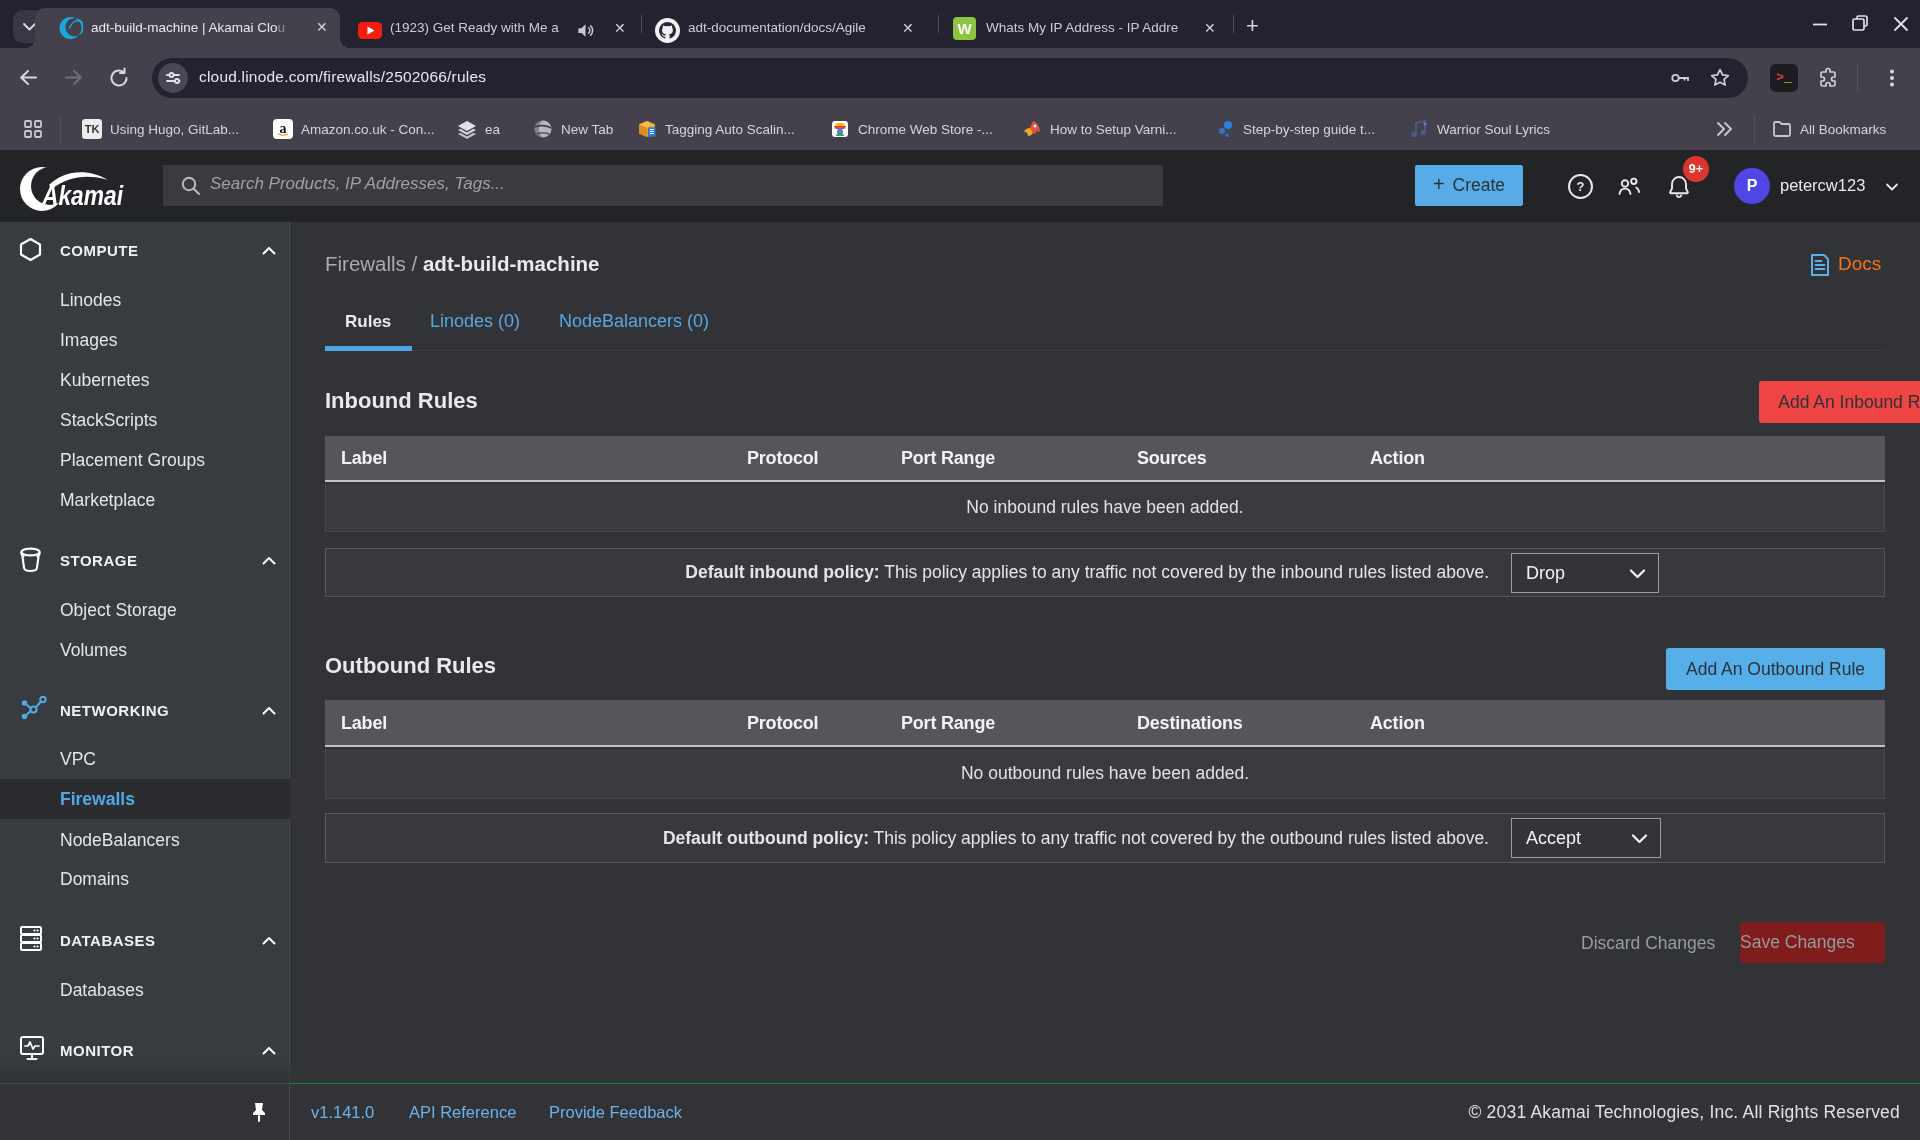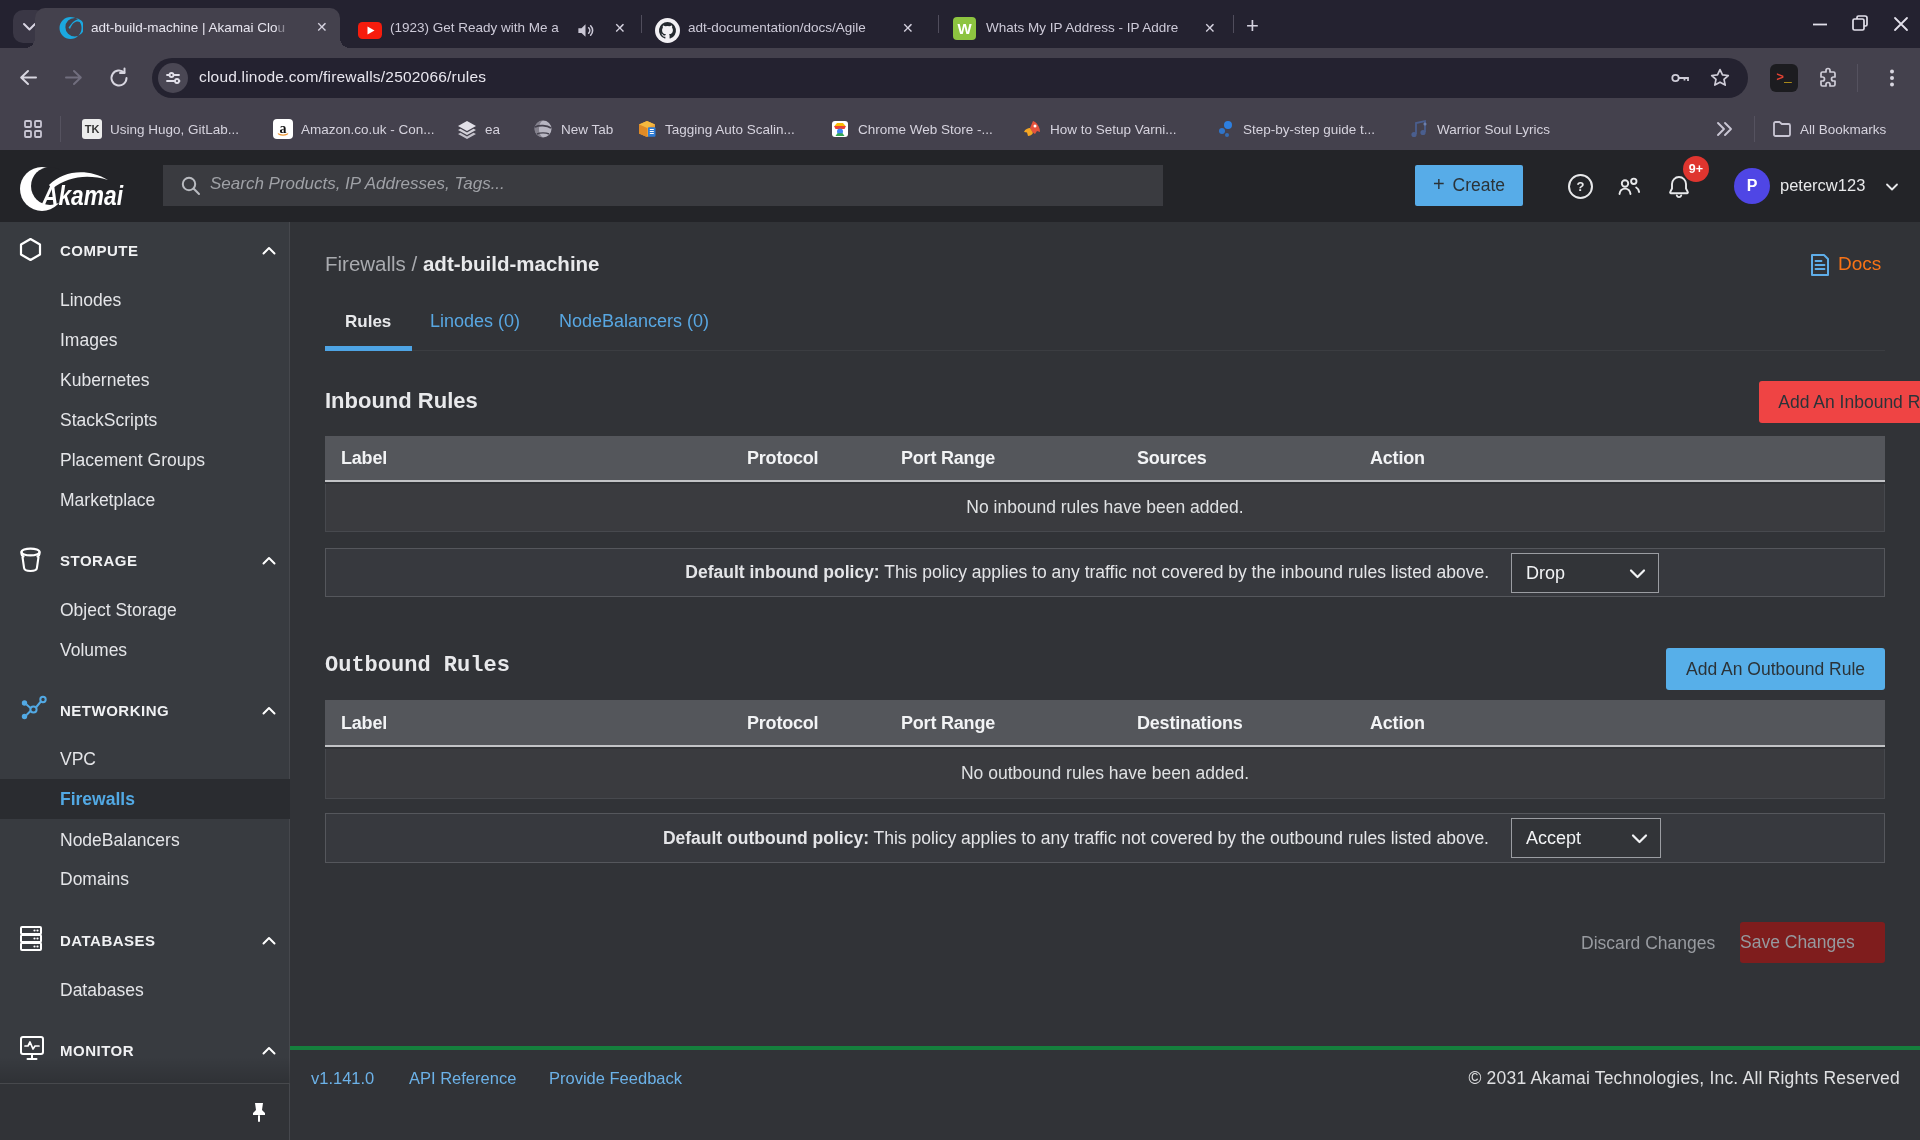--- a/index.html
+++ b/index.html
@@ -16,21 +16,21 @@
   .tabtitle { font-size:13.5px; color:#CDCAD8; white-space:nowrap; overflow:hidden; }
   #activetab { position:absolute; left:35px; top:8px; width:305px; height:40px; background:#44414D; border-radius:10px 10px 0 0; }
   .tclose { color:#D5D2DF; font-size:14px; }
   .tabsep { position:absolute; top:15px; width:1px; height:18px; background:#504D5C; }
 
   
   #appheader { position:absolute; left:0; top:150px; width:1920px; height:72px; background:#232428; }
   #sidebar { position:absolute; left:0; top:222px; width:290px; height:861px; background:#383B40; border-right:1px solid #46484D; }
   #sidefoot { position:absolute; left:0; top:1083px; width:290px; height:57px; background:#313337; border-top:1px solid #47494D; border-right:1px solid #46484D; }
   #content { position:absolute; left:290px; top:222px; width:1630px; height:861px; background:#313337; }
-  #contentfoot { position:absolute; left:290px; top:1046px; width:1630px; height:57px; background:#313337; border-top:4px solid #15803d; }
+  #contentfoot { position:absolute; left:290px; top:1083px; width:1630px; height:57px; background:#313337; border-top:1px solid #15803d; }
 
   .navhead { position:absolute; left:60px; font-size:15px; font-weight:bold; letter-spacing:0.5px; color:#F0F1F3; }
   .navitem { position:absolute; left:60px; font-size:17.5px; color:#E4E5E8; font-weight:400; }
   .navchev { position:absolute; left:261px; width:16px; height:16px; }
   .sideicon { position:absolute; left:19px; }
   .btn-blue { background:#57AFE9; color:#2B3338; font-size:17.5px; display:flex; align-items:center; justify-content:center; border-radius:3px; }
 
   .th { position:absolute; font-size:18px; font-weight:bold; color:#F2F3F5; top:50%; transform:translateY(-50%); letter-spacing:-0.2px; }
   .bm { position:absolute; top:10px; display:flex; align-items:center; height:22px; }
   .bm > span { margin-left:8px; font-size:13.5px; color:#D6D3DE; white-space:nowrap; }
@@ -408,21 +408,21 @@
         <span style="margin-left:14px; font-size:18px; color:#F2F3F5;">Drop</span>
         <svg class="abs" style="right:12px; top:13px;" width="17" height="14" viewBox="0 0 17 14">
             <path d="M2 3.5l6.5 6.5L15 3.5" fill="none" stroke="#F2F3F5" stroke-width="2.2" stroke-linecap="round" stroke-linejoin="round"></path>
           </svg>
       </div>
     </div>
     <div class="abs" style="left:35px; top:262px; width:1560px; height:48px; background:#3A3B3F; border:1px solid #47494E; border-top:none; display:flex; align-items:center; justify-content:center;">
       <span style="font-size:17.5px; color:#DFE1E3;">No inbound rules have been added.</span>
     </div>
 
-    <div class="abs" style="left:35px; top:431px; font-size:22px; font-weight:bold; color:#E8E9EB;font-family:Liberation Mono, monospace;">Outbound Rules</div>
+    <div class="abs" style="left:35px; top:431px; font-size:22px; font-weight:bold; color:#E8E9EB;">Outbound Rules</div>
     <div class="abs btn-blue" style="left:1376px; top:426px; width:219px; height:42px;">Add An Outbound Rule</div>
     <div class="abs" style="left:35px; top:478px; width:1560px; height:47px; background:#54565B; border-bottom:2px solid #C2C3C6;">
       <div class="th" style="left:16px;">Label</div>
       <div class="th" style="left:422px;">Protocol</div>
       <div class="th" style="left:576px;">Port Range</div>
       <div class="th" style="left:812px;">Destinations</div>
       <div class="th" style="left:1045px;">Action</div>
     </div>
     <div class="abs" style="left:35px; top:527px; width:1560px; height:50px; background:#3A3B3F; border:1px solid #47494E; border-top:none; display:flex; align-items:center; justify-content:center;">
       <span style="font-size:17.5px; color:#DFE1E3;">No outbound rules have been added.</span>

